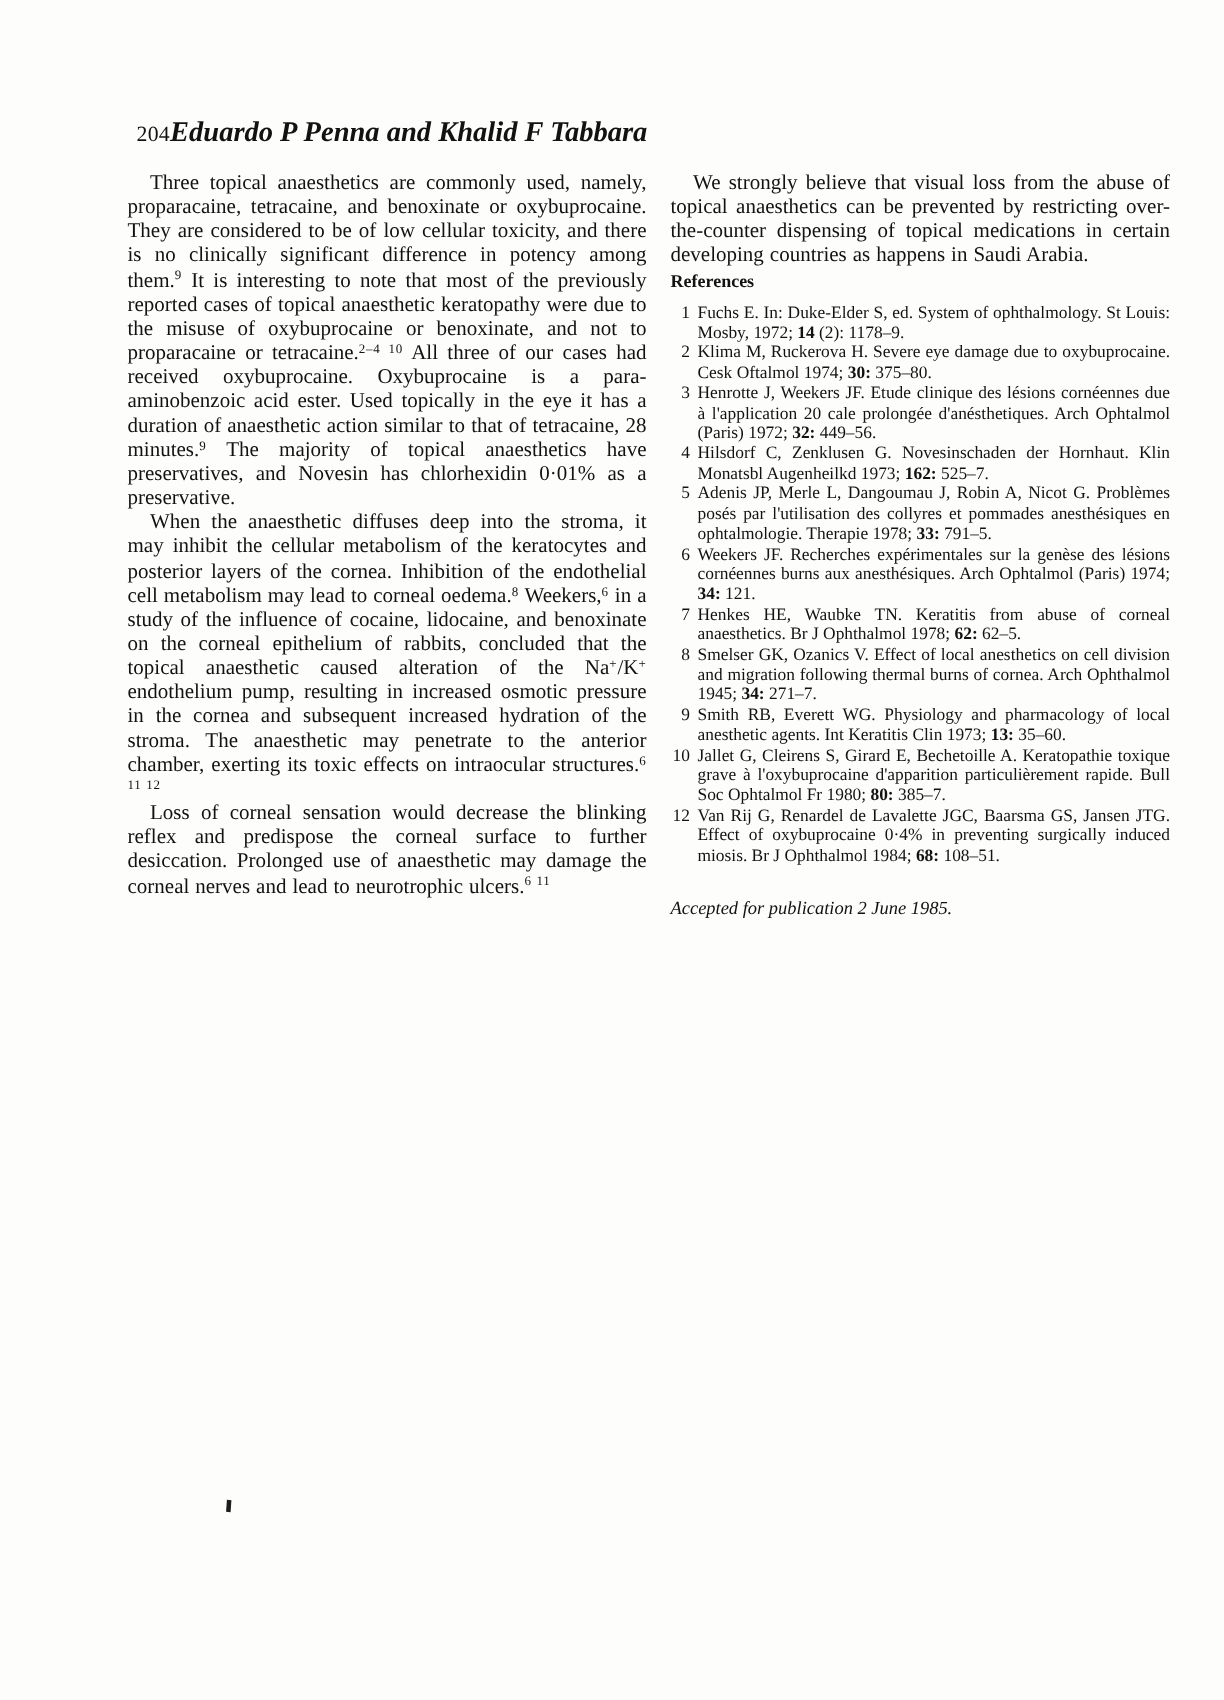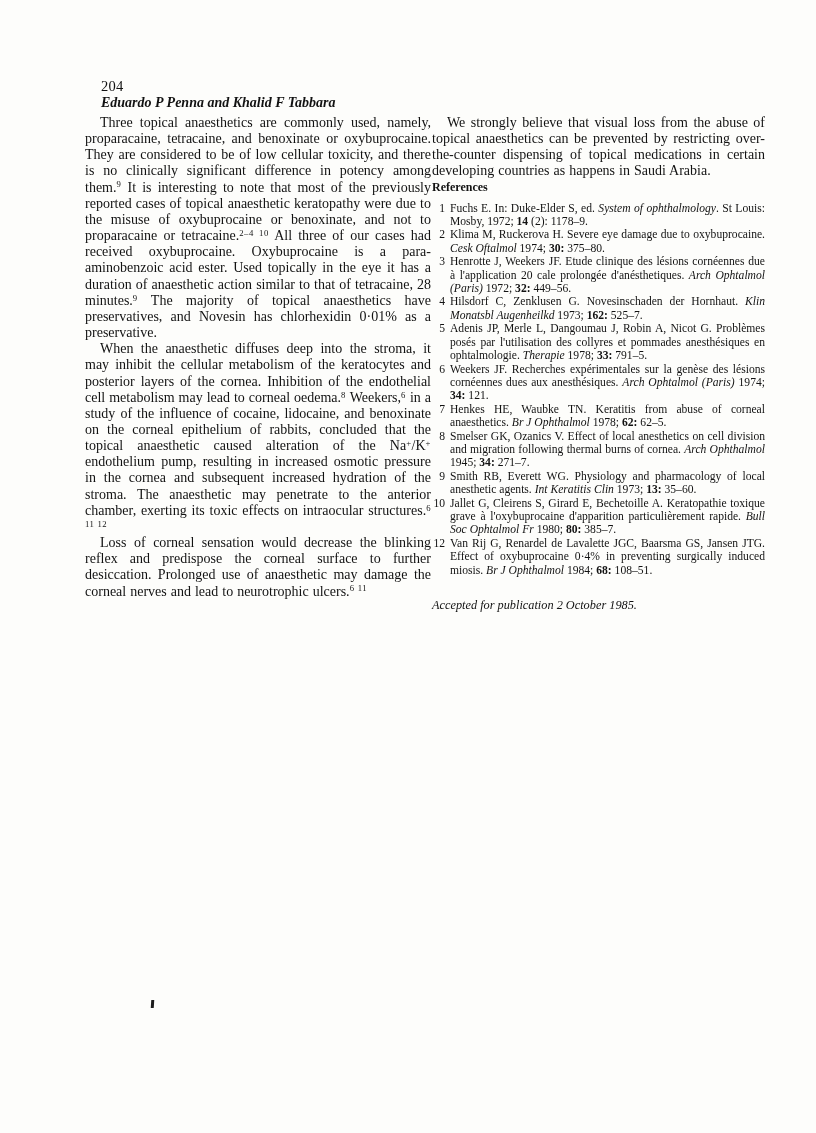--- a/index.html
+++ b/index.html
@@ -10,58 +10,57 @@
     color: #121212;
     overflow: hidden;
   }
   .page {
     position: relative;
     width: 816px; height: 1133px;
     background: #fdfdfb;
   }
   .header-row {
     position: absolute;
-    top: 78px; left: 101px; width: 686px;
+    top: 78px; left: 91px; width: 686px;
     display: flex;
     justify-content: flex-start;
     align-items: baseline;
-    flex-direction: column;
   }
   .page-number {
     font-size: 14.5px;
     letter-spacing: 0.2px;
   }
   .running-head {
-    font-size: 14px;
+    font-size: 19px;
     font-weight: bold;
     font-style: italic;
   }
   .col-left {
     position: absolute;
     top: 115px; left: 85px; width: 346px;
   }
   .col-right {
     position: absolute;
-    top: 115px; left: 432px; width: 333px;
+    top: 115px; left: 447px; width: 333px;
   }
   .body-para {
     font-size: 14px;
     line-height: 16.15px;
     text-align: justify;
     text-indent: 15px;
     word-spacing: 0.5px;
   }
   .sup {
     font-size: 0.62em;
     line-height: 0;
     position: relative;
     top: -0.48em;
     letter-spacing: 0.5px;
   }
-  .it { font-style: italic; }
+  .it { }
   .bd { font-weight: bold; }
   .refs-heading {
     font-size: 12px;
     font-weight: bold;
   }
   .ref-list {
     margin-top: 7px;
     font-size: 11.6px;
     line-height: 13.4px;
   }
@@ -125,21 +124,21 @@
         <div class="ref">
           <span class="ref-num">4</span>
           <span class="ref-body"><span>Hilsdorf C, Zenklusen G. Novesinschaden der Hornhaut. </span><span class="it">Klin Monatsbl Augenheilkd</span><span> 1973; </span><span class="bd">162:</span><span> 525–7.</span></span>
         </div>
         <div class="ref">
           <span class="ref-num">5</span>
           <span class="ref-body"><span>Adenis JP, Merle L, Dangoumau J, Robin A, Nicot G. Problèmes posés par l'utilisation des collyres et pommades anesthésiques en ophtalmologie. </span><span class="it">Therapie</span><span> 1978; </span><span class="bd">33:</span><span> 791–5.</span></span>
         </div>
         <div class="ref">
           <span class="ref-num">6</span>
-          <span class="ref-body"><span>Weekers JF. Recherches expérimentales sur la genèse des lésions cornéennes dues aux anesthésiques. </span><span class="it">Arch Ophtalmol (Paris)</span><span> 1974; </span><span class="bd">34:</span><span> 121.</span></span>
+          <span class="ref-body"><span>Weekers JF. Recherches expérimentales sur la genèse des lésions cornéennes burns aux anesthésiques. </span><span class="it">Arch Ophtalmol (Paris)</span><span> 1974; </span><span class="bd">34:</span><span> 121.</span></span>
         </div>
         <div class="ref">
           <span class="ref-num">7</span>
           <span class="ref-body"><span>Henkes HE, Waubke TN. Keratitis from abuse of corneal anaesthetics. </span><span class="it">Br J Ophthalmol</span><span> 1978; </span><span class="bd">62:</span><span> 62–5.</span></span>
         </div>
         <div class="ref">
           <span class="ref-num">8</span>
           <span class="ref-body"><span>Smelser GK, Ozanics V. Effect of local anesthetics on cell division and migration following thermal burns of cornea. </span><span class="it">Arch Ophthalmol</span><span> 1945; </span><span class="bd">34:</span><span> 271–7.</span></span>
         </div>
         <div class="ref">
@@ -148,18 +147,18 @@
         </div>
         <div class="ref">
           <span class="ref-num">10</span>
           <span class="ref-body"><span>Jallet G, Cleirens S, Girard E, Bechetoille A. Keratopathie toxique grave à l'oxybuprocaine d'apparition particulièrement rapide. </span><span class="it">Bull Soc Ophtalmol Fr</span><span> 1980; </span><span class="bd">80:</span><span> 385–7.</span></span>
         </div>
         <div class="ref">
           <span class="ref-num">12</span>
           <span class="ref-body"><span>Van Rij G, Renardel de Lavalette JGC, Baarsma GS, Jansen JTG. Effect of oxybuprocaine 0·4% in preventing surgically induced miosis. </span><span class="it">Br J Ophthalmol</span><span> 1984; </span><span class="bd">68:</span><span> 108–51.</span></span>
         </div>
       </div>
-    <div class="accepted-note">Accepted for publication 2 October 1985.</div>
+    <div class="accepted-note">Accepted for publication 2 June 1985.</div>
   </div>
 
   <div class="scan-artifact"></div>
 
 </div>
 
 </body></html>

